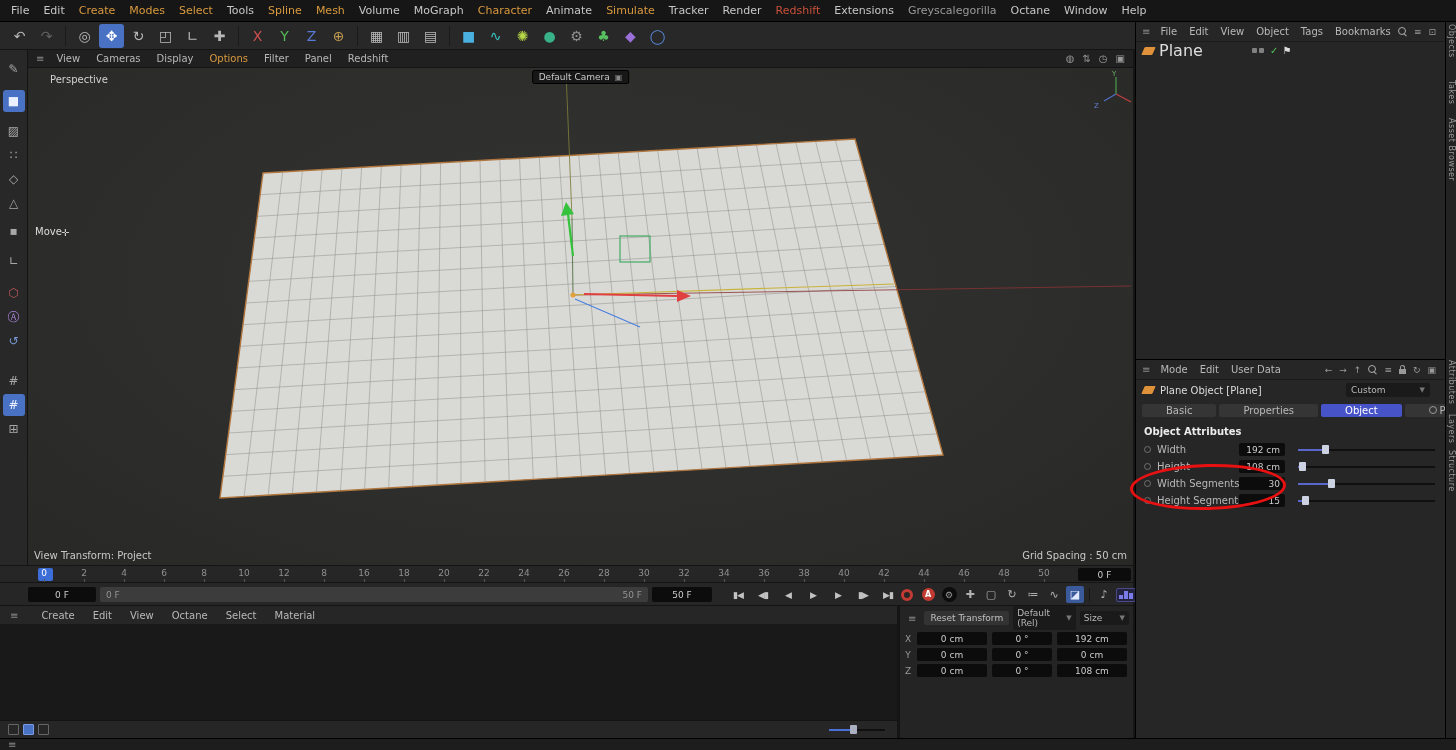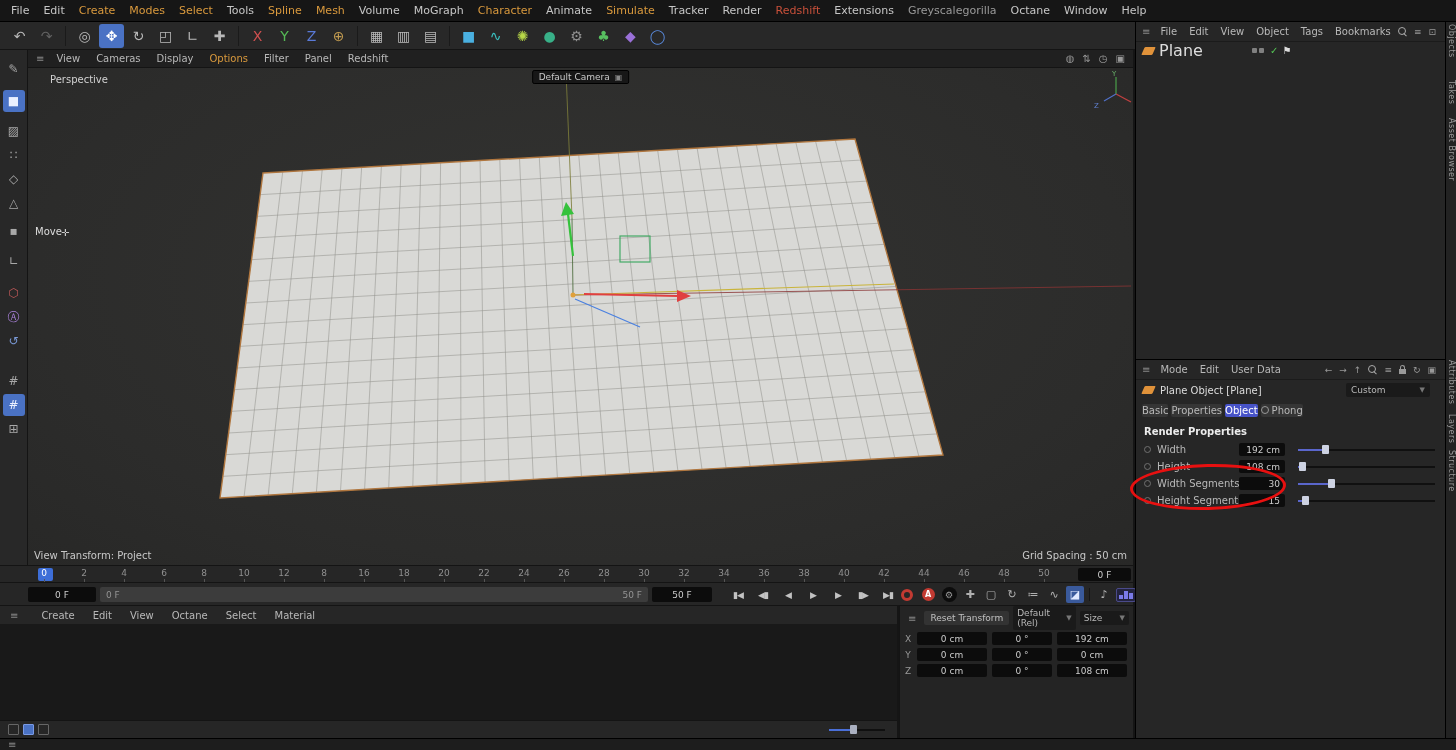--- a/index.html
+++ b/index.html
@@ -106,21 +106,21 @@
   .vis-dots{display:flex;}
   .vis-dots i{width:5px;height:5px;background:#808080;border-radius:1px;margin-right:2px;}
   .check{color:#54c454;font-size:10px;}
   .tag-flag{color:#ddd;font-size:10px;}
 
   .am{position:relative;}
   .am-title{height:20px;display:flex;align-items:center;padding:0 7px;gap:6px;}
   .am-title-label{color:#ddd;font-size:10px;}
   .custom-dd{margin-left:auto;margin-right:8px;width:84px;background:#1a1a1a;border-radius:2px;height:14px;display:flex;align-items:center;justify-content:space-between;padding:0 5px;font-size:9px;color:#b8b8b8;box-sizing:border-box;}
   .am-tabs{display:flex;gap:3px;padding:2px 6px;height:16px;align-items:center;}
-  .am-tab{background:#353535;border-radius:2px;padding:1px 0;font-size:10px;color:#b8b8b8;display:flex;align-items:center;}
+  .am-tab{background:#353535;border-radius:2px;padding:1px 24px;font-size:10px;color:#b8b8b8;display:flex;align-items:center;}
   .am-tab.active{background:#4753c8;color:#fff;}
   .phong-dot{width:6px;height:6px;border:1px solid #999;border-radius:50%;margin-right:3px;display:inline-block;}
   .am-section{font-weight:bold;color:#ececec;padding:6px 8px 4px;font-size:10px;}
   .prop-row{display:flex;align-items:center;height:17px;padding-left:8px;font-size:10px;color:#b8b8b8;}
   .key-circle{width:7px;height:7px;border:1px solid #707070;border-radius:50%;margin-right:6px;flex:none;box-sizing:border-box;}
   .prop-label{width:82px;white-space:nowrap;}
   .prop-input{width:46px;height:13px;background:#0c0c0c;border-radius:2px;color:#ccc;display:flex;align-items:center;justify-content:flex-end;padding-right:5px;font-size:9px;box-sizing:border-box;}
   .slider{position:relative;width:137px;height:13px;margin-left:13px;}
   .sl-track{position:absolute;left:0;right:0;top:6px;height:2px;background:#101010;}
   .sl-fill{position:absolute;left:0;top:6px;height:2px;background:#5a66cc;}
@@ -524,21 +524,21 @@
             <span>Properties</span>
           </span>
           <span class="am-tab active">
             <span>Object</span>
           </span>
           <span class="am-tab">
             <i class="phong-dot"></i>
             <span>Phong</span>
           </span>
         </div>
-      <div class="am-section">Render Properties</div>
+      <div class="am-section">Object Attributes</div>
       <div id="am-props">
           <div class="prop-row">
             <span class="key-circle"></span>
             <span class="prop-label">Width</span>
             <div class="prop-input">192 cm</div>
             <div class="slider">
               <i class="sl-track"></i>
               <i class="sl-fill" style="width: 20%;"></i>
               <i class="sl-handle" style="left: calc(20% - 3px);"></i>
             </div>

